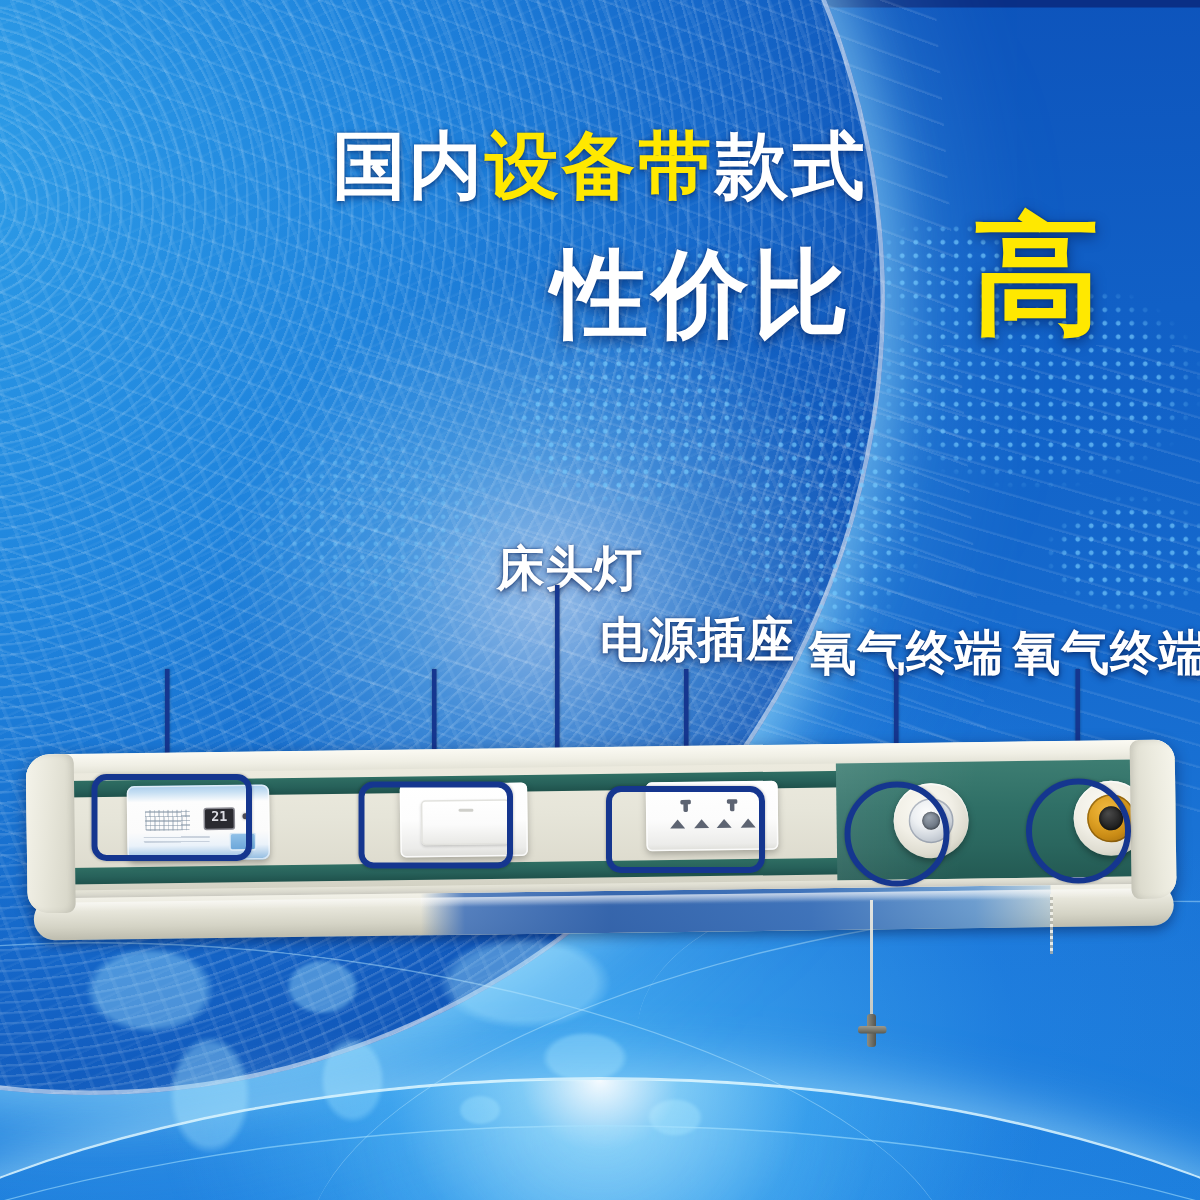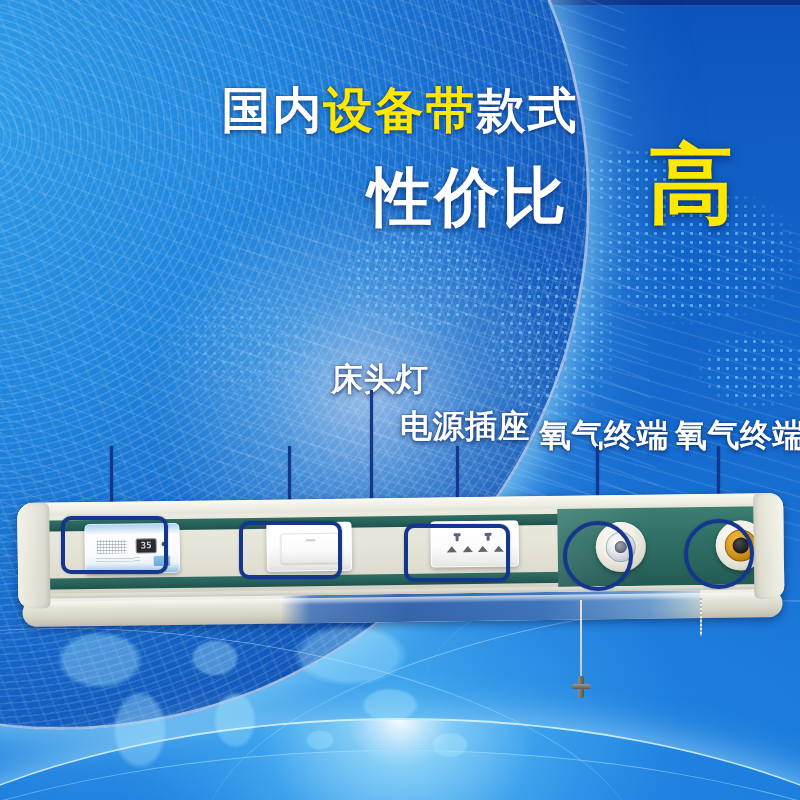--- a/index.html
+++ b/index.html
@@ -583,21 +583,21 @@
     <div class="panel-body">
       <div class="panel-face-light"></div>
       <div class="panel-top-edge"></div>
       <div class="stripe s1"></div>
       <div class="stripe s2"></div>
       <div class="teal-block"></div>
       <div class="panel-bottom-lip"></div>
 
       <div class="intercom">
         <div class="ic-grille"></div>
-        <div class="ic-display">35</div>
+        <div class="ic-display">21</div>
         <div class="ic-led"></div>
         <div class="ic-text"></div>
         <div class="ic-btn"></div>
       </div>
 
       <div class="switch">
         <div class="switch-rocker">
           <div class="switch-mark"></div>
         </div>
       </div>

